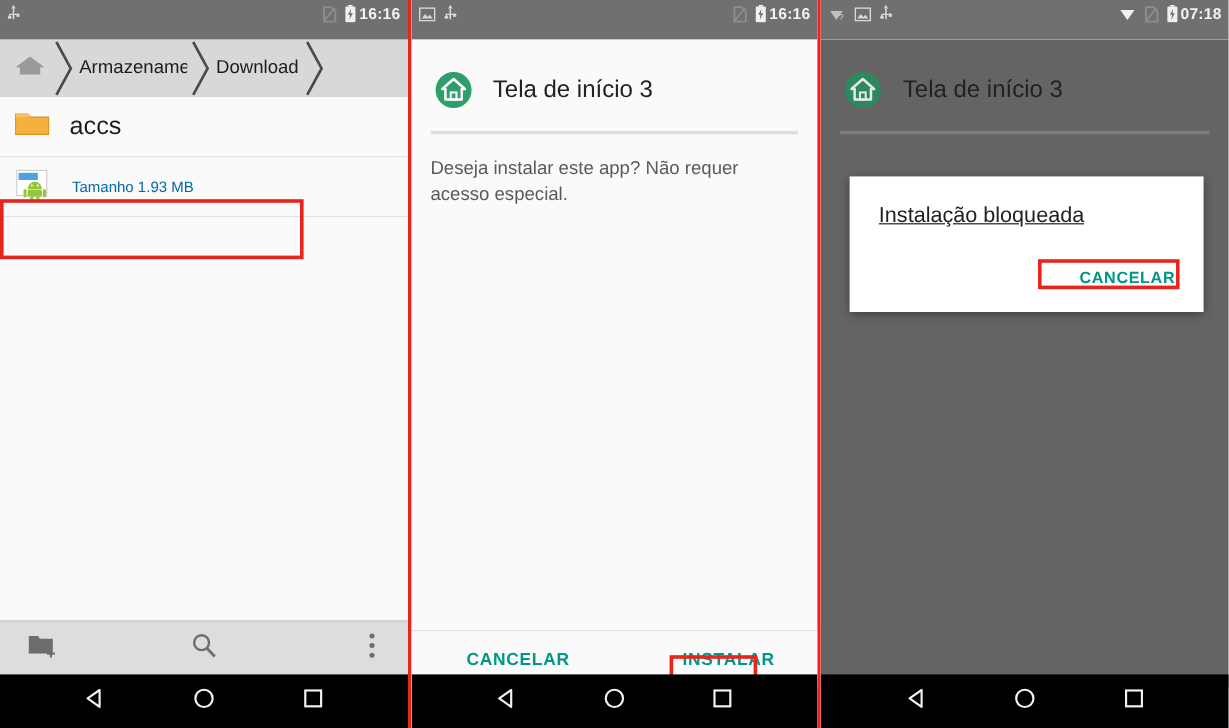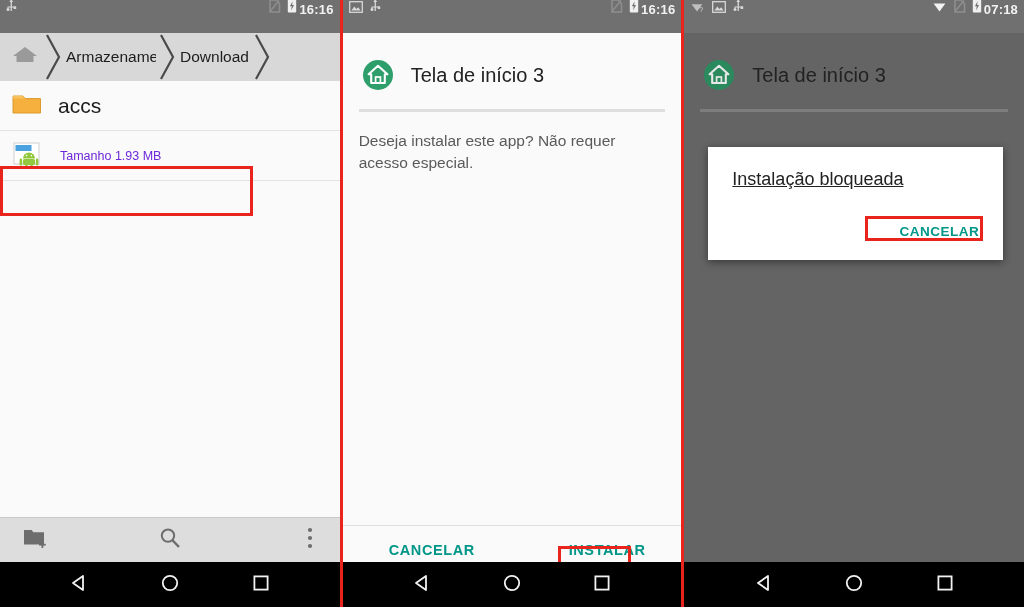--- a/index.html
+++ b/index.html
@@ -23,22 +23,22 @@
   .panel-1 { width: 340px; }
   .sep { width: 3px; height: 607px; background: #e8241c; flex: 0 0 3px; }
   .panel-2 { width: 339px; }
   .panel-3 { width: 340px; }
 
   
   .statusbar {
     height: 33px;
     background: #707070;
     display: flex;
-    align-items: flex-end;
-    padding: 16px 6px;
+    align-items: flex-start;
+    padding: 4px 6px;
     color: #e8e8e8;
   }
   .sb-left { display: flex; align-items: center; gap: 7px; }
   .sb-right { margin-left: auto; display: flex; align-items: center; gap: 6px; }
   .sb-time {
     font-size: 13px; font-weight: bold; color: #f2f2f2;
     letter-spacing: 0.2px; margin-left: 2px;
   }
   .sb-ico { display: block; }
 
@@ -75,21 +75,21 @@
   .apkrow {
     height: 50px;
     display: flex;
     align-items: center;
     padding-left: 12px;
     background: #fafafa;
     border-bottom: 1px solid #e3e3e3;
   }
   .apk-texts { margin-left: 16px; line-height: 1.15; }
   .apk-name { font-size: 16px; color: #1c1c1c; display: block; }
-  .apk-size { font-size: 12.5px; color: #6d28d9; display: block; margin-top: 2px; }
+  .apk-size { font-size: 12.5px; color: #0369a1; display: block; margin-top: 2px; }
 
   .redbox {
     position: absolute;
     border: 3px solid #e8241c;
     pointer-events: none;
   }
   #redbox-apk { left: 0px; top: 166px; width: 253px; height: 50px; }
 
   .fm-toolbar {
     position: absolute;

